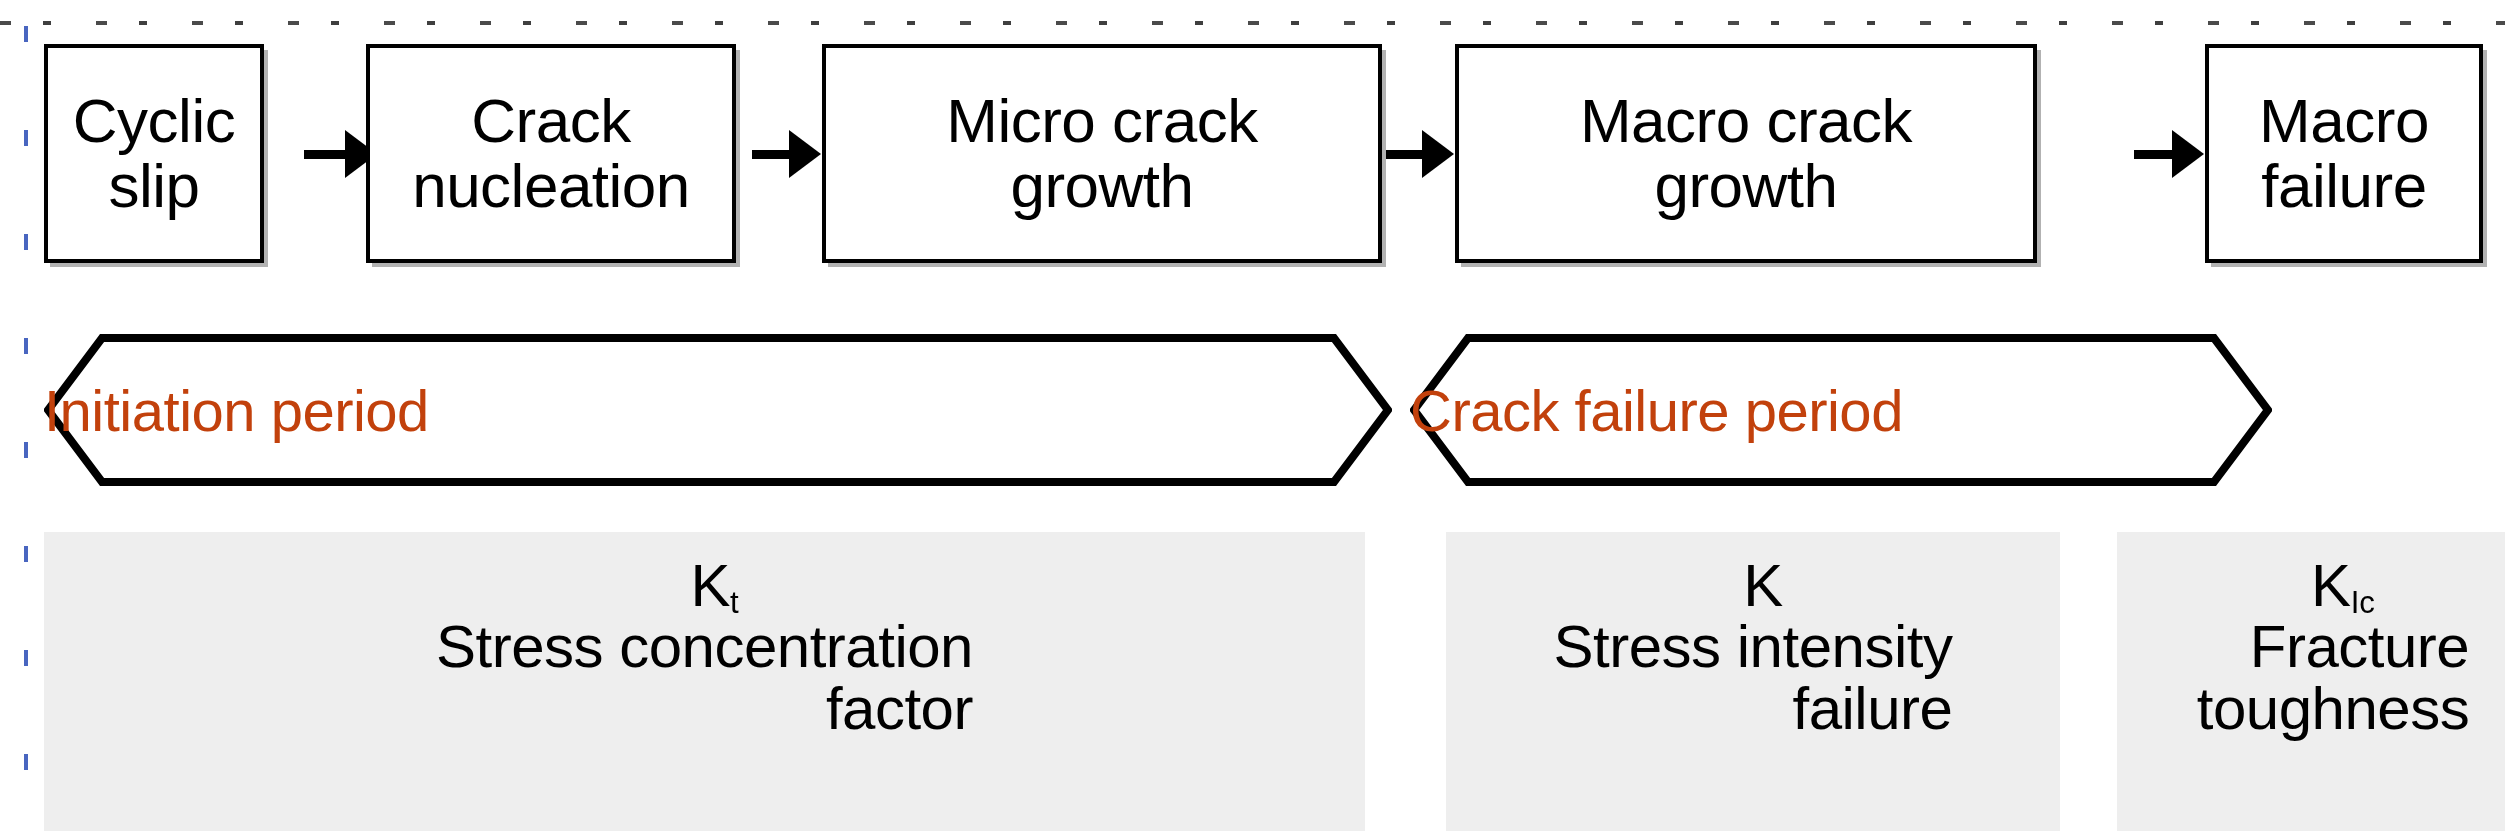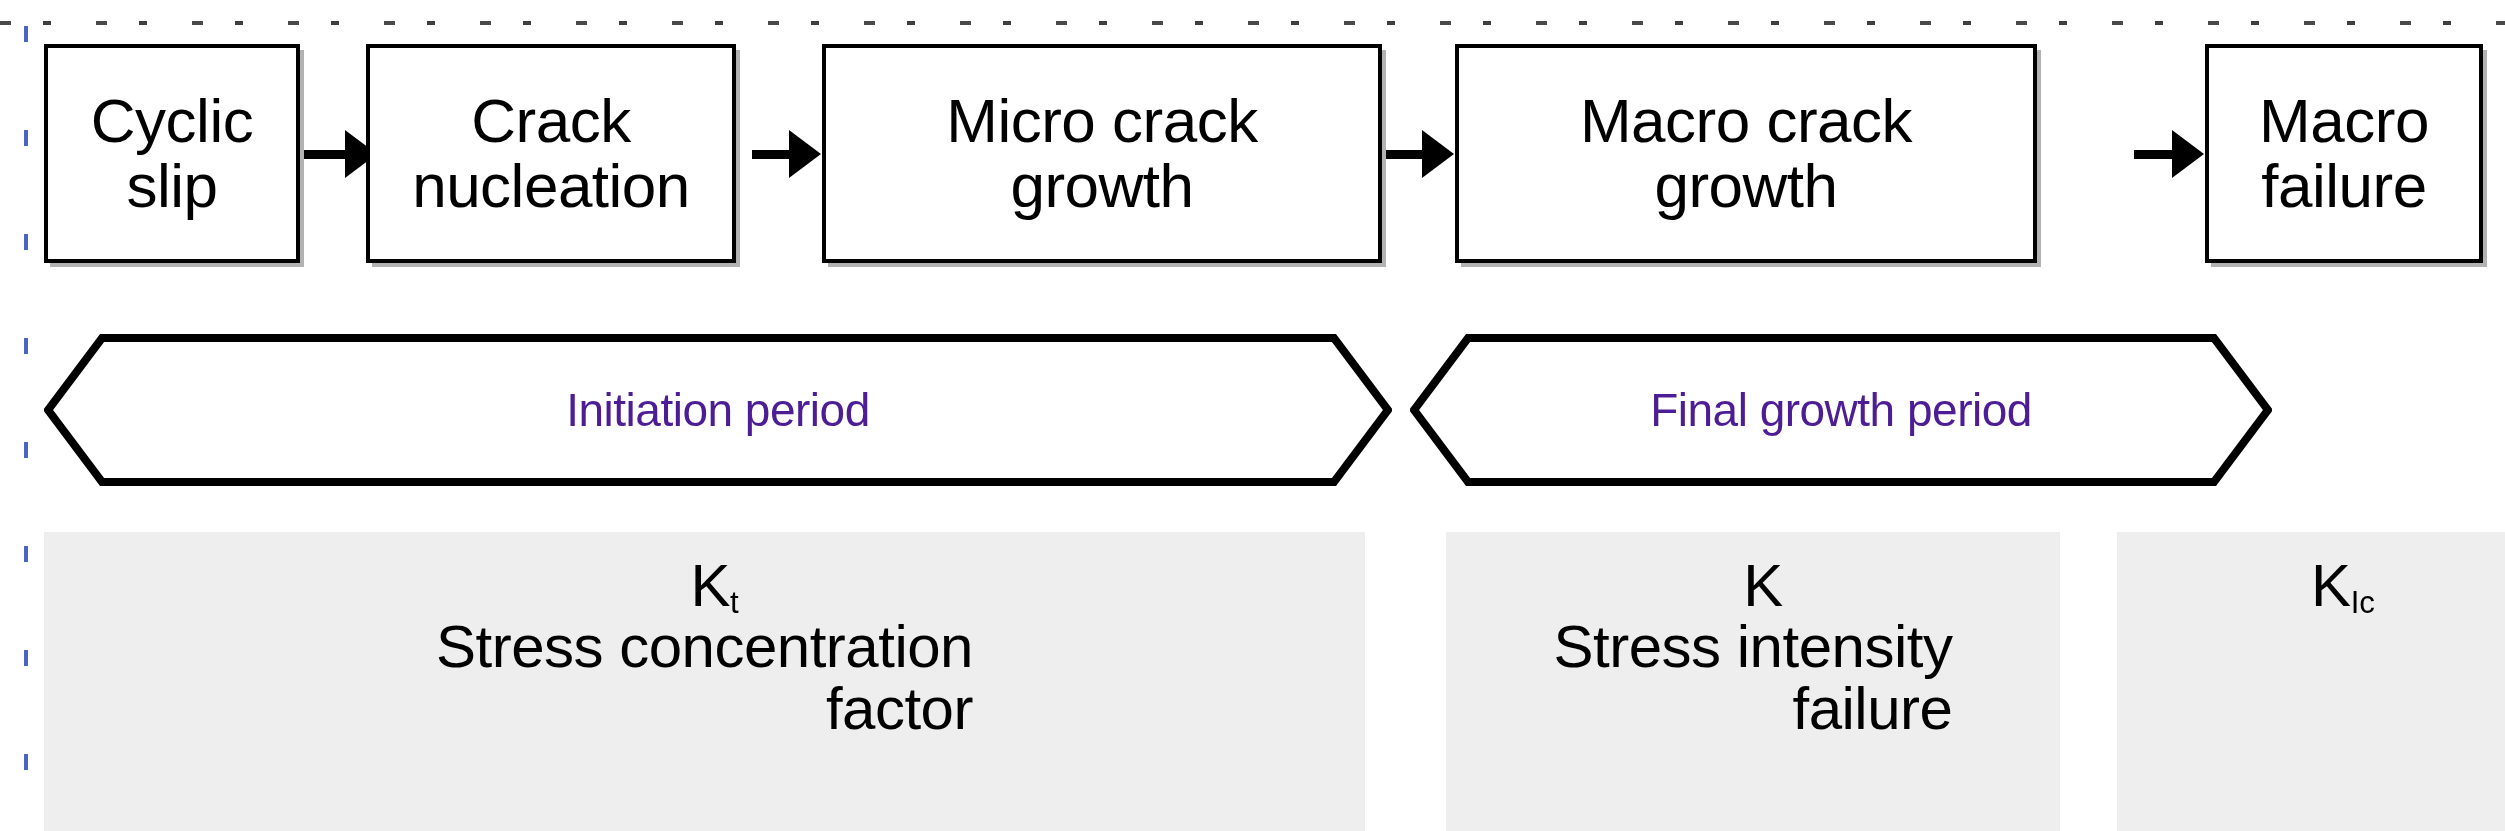--- a/index.html
+++ b/index.html
@@ -79,24 +79,23 @@
     border-bottom: 24px solid transparent;
     border-left: 32px solid #000;
     margin-left: -1px;
   }
 
   
   .chevron {
     position: absolute;
     display: flex;
     align-items: center;
-    justify-content: center;
-    font-size: 46px;
+    font-size: 58px;
     letter-spacing: -0.5px;
-    color: #4c1d95;
+    color: #c2410c;
     background: #ffffff;
   }
   .chevron .cv-svg {
     position: absolute;
     left: 0; top: 0;
     width: 100%; height: 100%;
     display: block;
   }
   .chevron .cv-label {
     position: relative;
@@ -138,21 +137,21 @@
   }
 </style>
 </head>
 <body>
 
 <div class="crop-edge-top"></div>
 <div class="crop-edge-left"></div>
 
 <div class="process-row">
 
-  <div class="pbox" style="left:44px; top:44px; width:256px; height:219px;">
+  <div class="pbox" style="left:44px; top:44px; width:220px; height:219px;">
     <span>Cyclic
 slip</span>
   </div>
 
   <div class="arrow" style="left:304px; top:130px; width:74px; height:48px;">
     <div class="shaft" style="width:42px;"></div>
     <div class="head"></div>
   </div>
 
   <div class="pbox" style="left:366px; top:44px; width:370px; height:219px;">
@@ -196,30 +195,32 @@
   <svg class="cv-svg" viewBox="0 0 1348 152" preserveAspectRatio="none">
     <polygon points="58,4 1290,4 1344,76 1290,148 58,148 4,76" fill="#ffffff" stroke="#000000" stroke-width="8" stroke-linejoin="miter" vector-effect="non-scaling-stroke"></polygon>
   </svg>
   <span class="cv-label">Initiation period</span>
 </div>
 
 <div class="chevron" style="left:1410px; top:334px; width:862px; height:152px;">
   <svg class="cv-svg" viewBox="0 0 862 152" preserveAspectRatio="none">
     <polygon points="58,4 804,4 858,76 804,148 58,148 4,76" fill="#ffffff" stroke="#000000" stroke-width="8" stroke-linejoin="miter" vector-effect="non-scaling-stroke"></polygon>
   </svg>
-  <span class="cv-label">Final growth period</span>
+  <span class="cv-label">Crack failure period</span>
 </div>
 
 <div class="kbox" style="left:44px; top:532px; width:1321px; height:299px; padding-top:24px;">
   <span class="ksym"><span>K</span><sub>t</sub></span>
   <span class="kname">Stress concentration
 factor</span>
 </div>
 
 <div class="kbox" style="left:1446px; top:532px; width:614px; height:299px; padding-top:24px;">
   <span class="ksym"><span>K</span><sub></sub></span>
   <span class="kname">Stress intensity
 failure</span>
 </div>
 
 <div class="kbox" style="left:2117px; top:532px; width:432px; height:299px; padding-top:24px;">
   <span class="ksym"><span>K</span><sub>Ic</sub></span>
+  <span class="kname">Fracture
+toughness</span>
 </div>
 
 </body></html>

